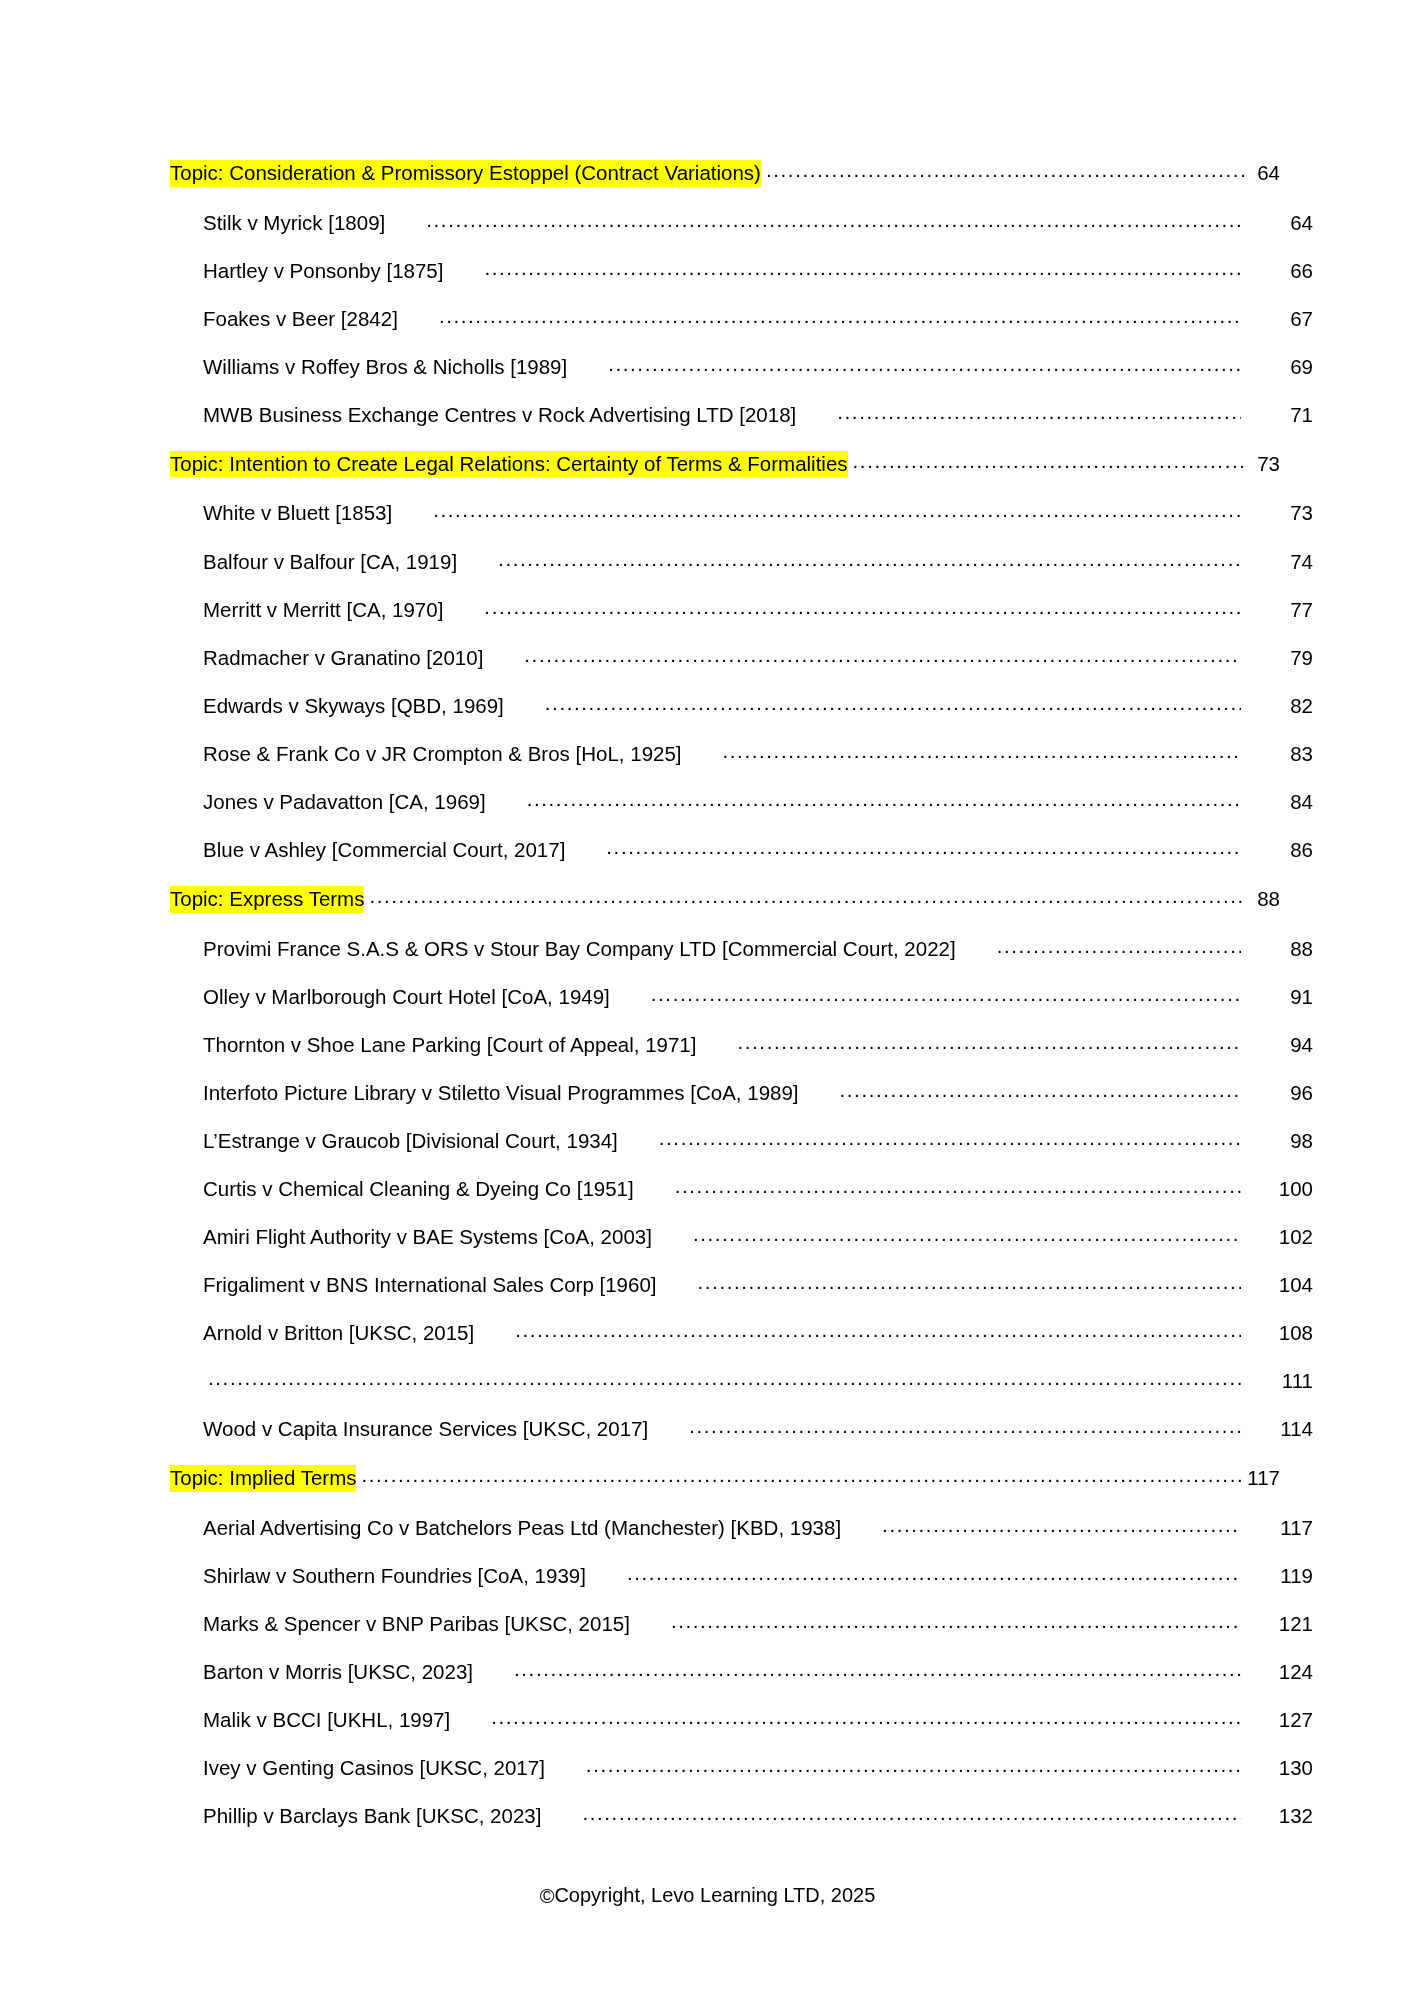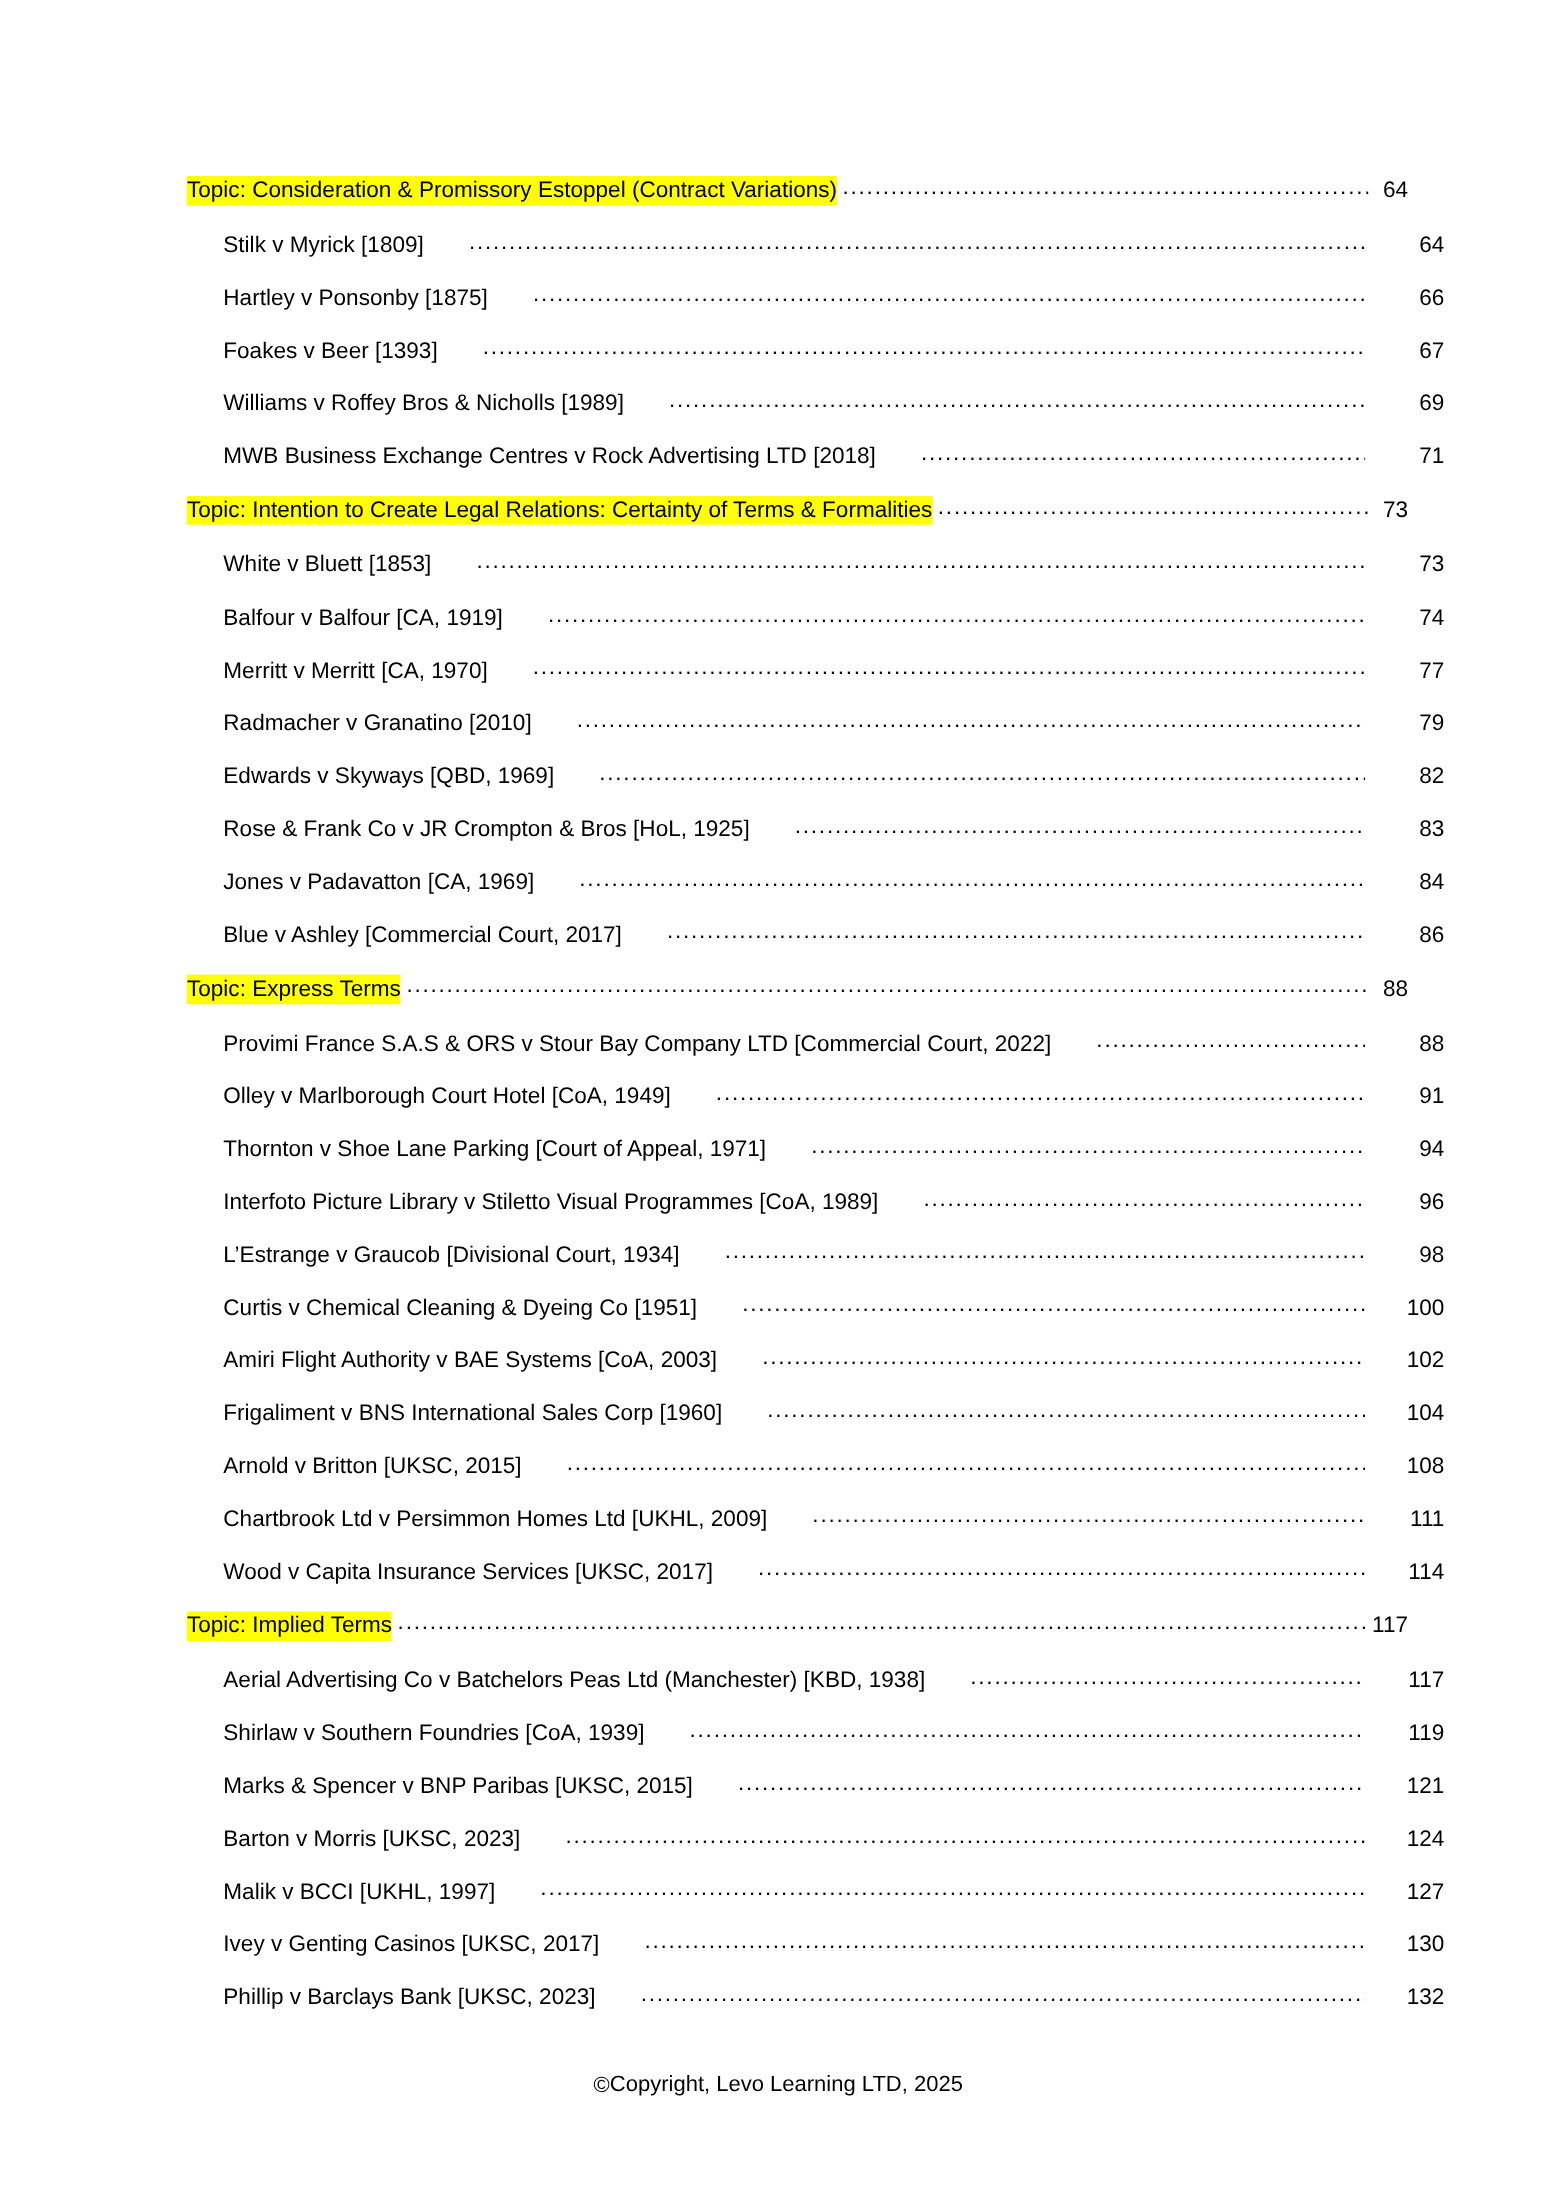--- a/index.html
+++ b/index.html
@@ -95,21 +95,21 @@
         <span class="label">Stilk v Myrick [1809]</span>
         <span class="leader"></span>
         <span class="page-no">64</span>
       </div>
       <div class="toc-row entry">
         <span class="label">Hartley v Ponsonby [1875]</span>
         <span class="leader"></span>
         <span class="page-no">66</span>
       </div>
       <div class="toc-row entry">
-        <span class="label">Foakes v Beer [1393]</span>
+        <span class="label">Foakes v Beer [2842]</span>
         <span class="leader"></span>
         <span class="page-no">67</span>
       </div>
       <div class="toc-row entry">
         <span class="label">Williams v Roffey Bros &amp; Nicholls [1989]</span>
         <span class="leader"></span>
         <span class="page-no">69</span>
       </div>
       <div class="toc-row entry">
         <span class="label">MWB Business Exchange Centres v Rock Advertising LTD [2018]</span>
@@ -205,21 +205,20 @@
         <span class="label">Frigaliment v BNS International Sales Corp [1960]</span>
         <span class="leader"></span>
         <span class="page-no">104</span>
       </div>
       <div class="toc-row entry">
         <span class="label">Arnold v Britton [UKSC, 2015]</span>
         <span class="leader"></span>
         <span class="page-no">108</span>
       </div>
       <div class="toc-row entry">
-        <span class="label">Chartbrook Ltd v Persimmon Homes Ltd [UKHL, 2009]</span>
         <span class="leader"></span>
         <span class="page-no">111</span>
       </div>
       <div class="toc-row entry">
         <span class="label">Wood v Capita Insurance Services [UKSC, 2017]</span>
         <span class="leader"></span>
         <span class="page-no">114</span>
       </div>
       <div class="toc-row topic">
         <span class="label">Topic: Implied Terms</span>

